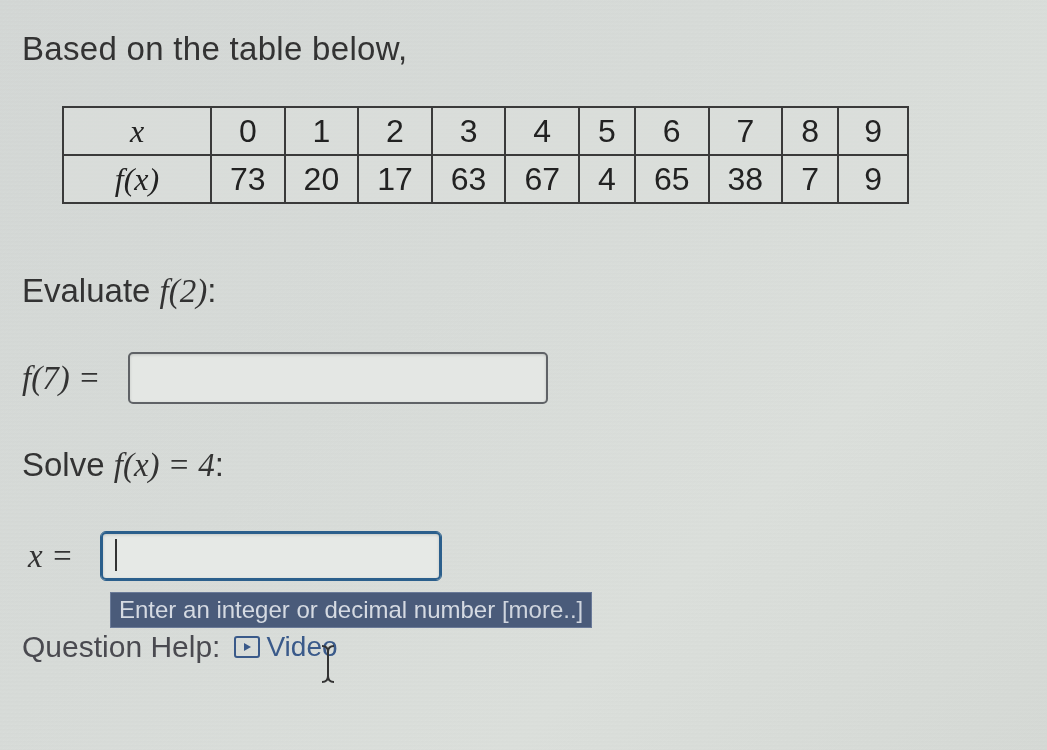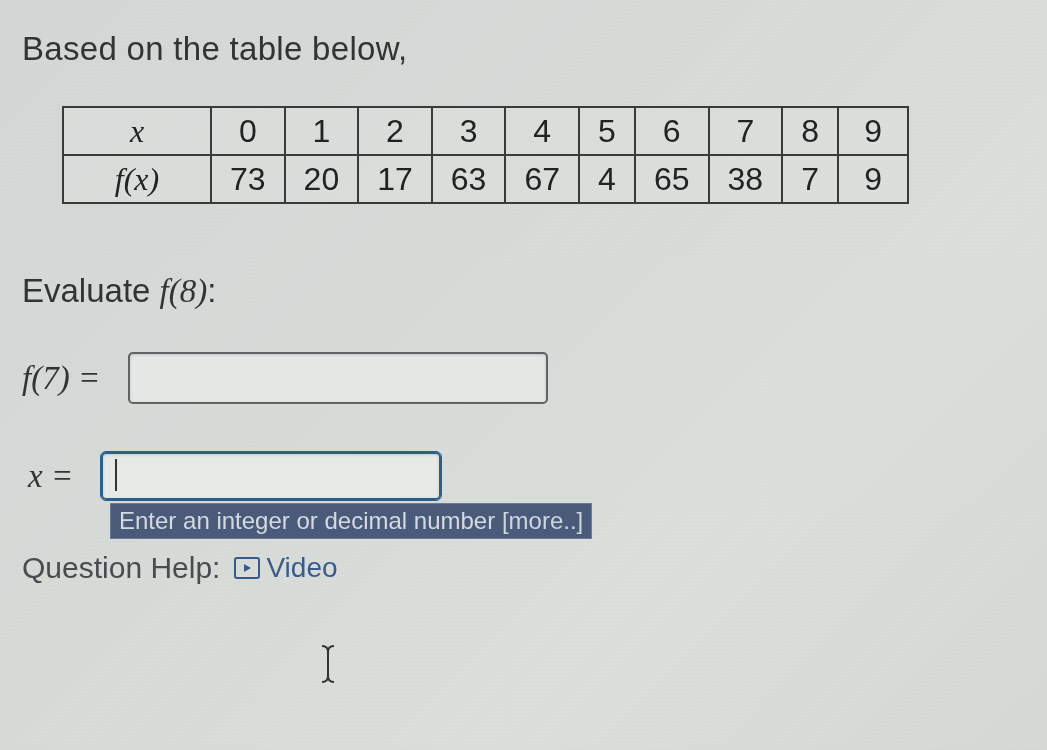--- a/index.html
+++ b/index.html
@@ -119,37 +119,37 @@
       margin-left: 2px;
     }
     .section2 {
       margin-top: 42px;
     }
     .x-answer {
       margin-top: 48px;
       margin-left: 6px;
     }
     .hint-box {
-      margin-top: 3px;
+      margin-top: 12px;
       margin-left: 88px;
       background: #4a5b7a;
       color: #d5dae2;
       font-size: 24px;
       font-family: Arial, sans-serif;
       padding: 3px 8px;
       display: inline-block;
       width: fit-content;
       border: 1px solid #6a7a98;
     }
     .hint-box .more-link {
       color: #cfd5de;
       text-decoration: none;
     }
     .help-line {
-      margin-top: 12px;
+      margin-top: 2px;
       font-size: 30px;
       font-family: 'Lucida Sans', sans-serif;
       color: #4a4a50;
       display: flex;
       align-items: center;
       gap: 14px;
     }
     .video-btn {
       display: inline-flex;
       align-items: center;
@@ -209,31 +209,34 @@
         <td class="val-cell">38</td>
         <td class="narrow-cell">7</td>
         <td class="val-cell">9</td>
       </tr>
     </tbody>
       </table>
   </div>
 
   <div class="section">
     <div class="prompt-line">
-      <span>Evaluate </span><span class="math-expr"><span>f(8)</span></span><span>:</span>
+      <span>Evaluate </span><span class="math-expr"><span>f(2)</span></span><span>:</span>
     </div>
     <div class="answer-line">
       <span class="answer-label">
         <span>f(7) =</span>
       </span>
       <div class="input-box"></div>
     </div>
   </div>
 
   <div class="section2">
+    <div class="prompt-line">
+      <span>Solve </span><span class="math-expr"><span>f(x) = 4</span></span><span>:</span>
+    </div>
     <div class="answer-line x-answer">
       <span class="answer-label">
         <span>x =</span>
       </span>
       <div class="input-box focused"><span class="cursor"></span><span></span></div>
     </div>
     <div class="hint-box">
       <span>Enter an integer or decimal number </span><span class="more-link">[more..]</span>
     </div>
     <div class="help-line">

